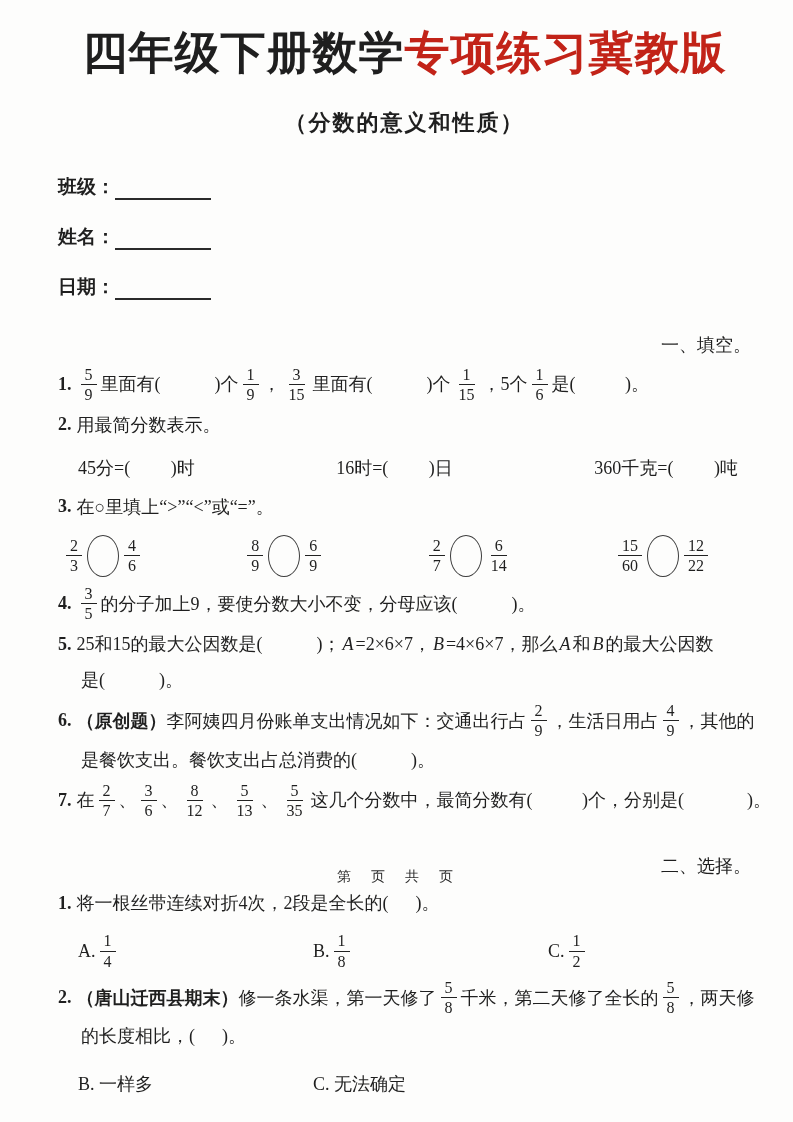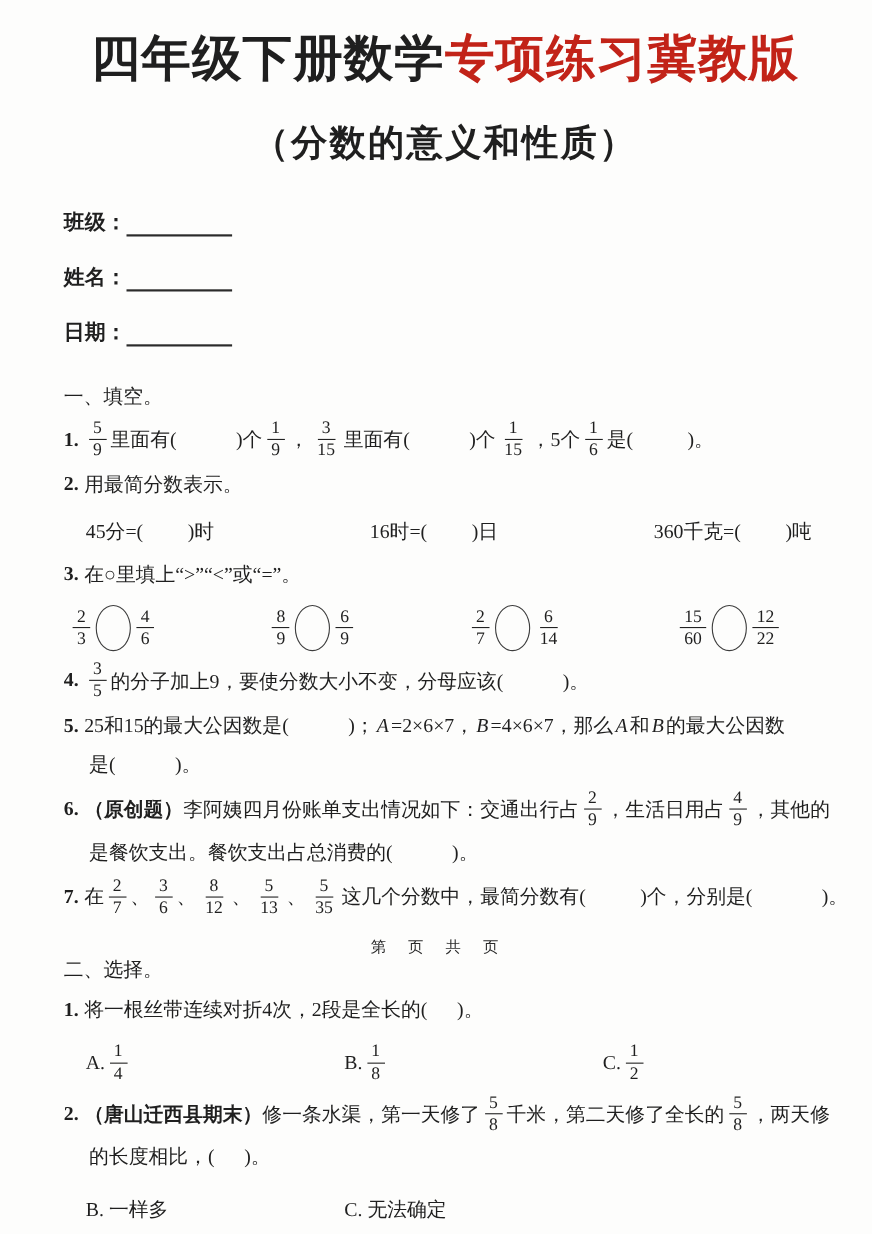--- a/index.html
+++ b/index.html
@@ -26,21 +26,21 @@
     line-height:1.1;
     letter-spacing:1px;
     margin-top:2px;
     white-space:nowrap;
   }
   .title .red{color:#c22318;}
   .subtitle{
     text-align:center;
     font-family:"Liberation Sans","DejaVu Sans",sans-serif;
     font-weight:bold;
-    font-size:33px;
+    font-size:22px;
     letter-spacing:2px;
     margin-top:30px;
   }
   .info-row{
     display:flex;
     justify-content:center;
     align-items:flex-start;
     gap:24px;
     margin-top:36px;
     font-family:"Liberation Sans","DejaVu Sans",sans-serif;
@@ -52,21 +52,21 @@
   .uline{
     display:inline-block;
     width:96px;height:20px;
     border-bottom:2px solid #2b2b2b;
   }
   
   .content{font-size:18px;}
   .section-heading{
     margin:30px 0 4px 0;
     min-height:30px;
-    display:flex;align-items:center;
+    display:flex;align-items:center;justify-content:flex-end;
   }
   .q{margin:2px 0;}
   .qline{
     display:flex;
     align-items:center;
     flex-wrap:nowrap;
     min-height:36px;
   }
   .qline > *{flex:0 0 auto;}
   .qline.cont{padding-left:23px;}
@@ -121,21 +121,21 @@
   .opt-row .opt{
     display:flex;
     align-items:center;
     width:235px;
     flex:0 0 auto;
   }
   .opt-row .opt:last-child{width:auto;}
   
   .footer{
     position:absolute;
-    left:0;right:0;bottom:26px;
+    left:0;right:0;bottom:10px;
     text-align:center;
     font-size:14px;
     letter-spacing:3px;
     color:#2a2a2a;
   }
 </style>
 </head>
 <body>
 
 <div class="page">

